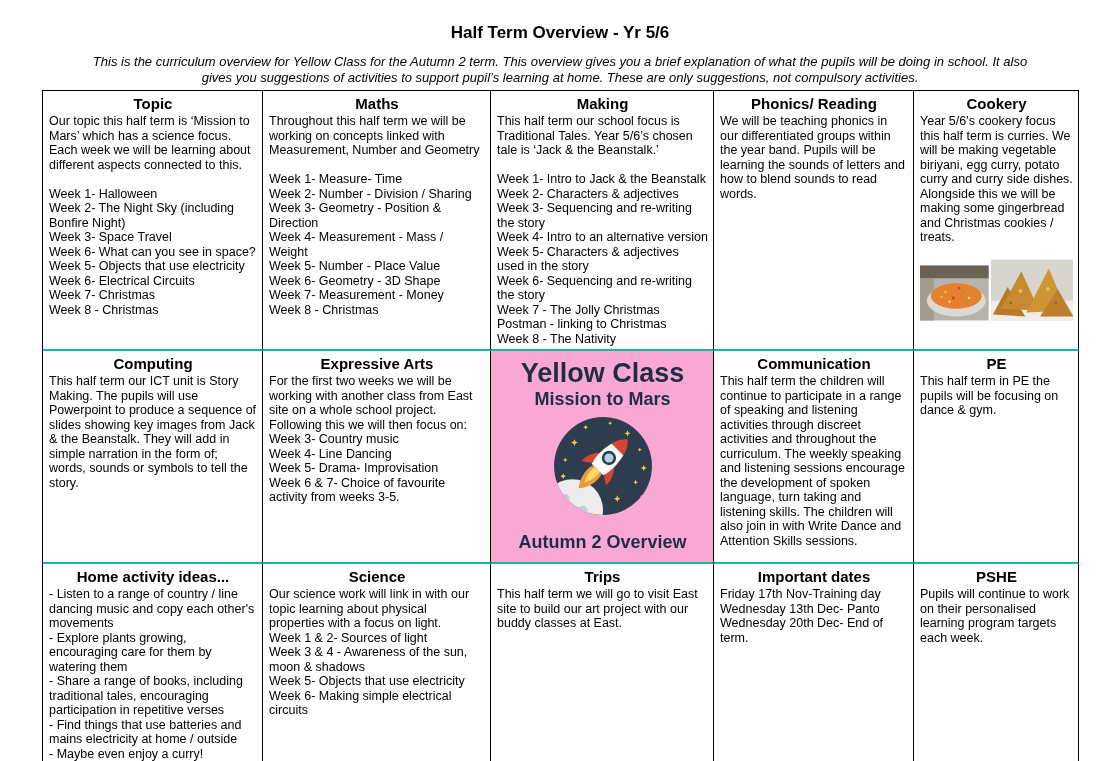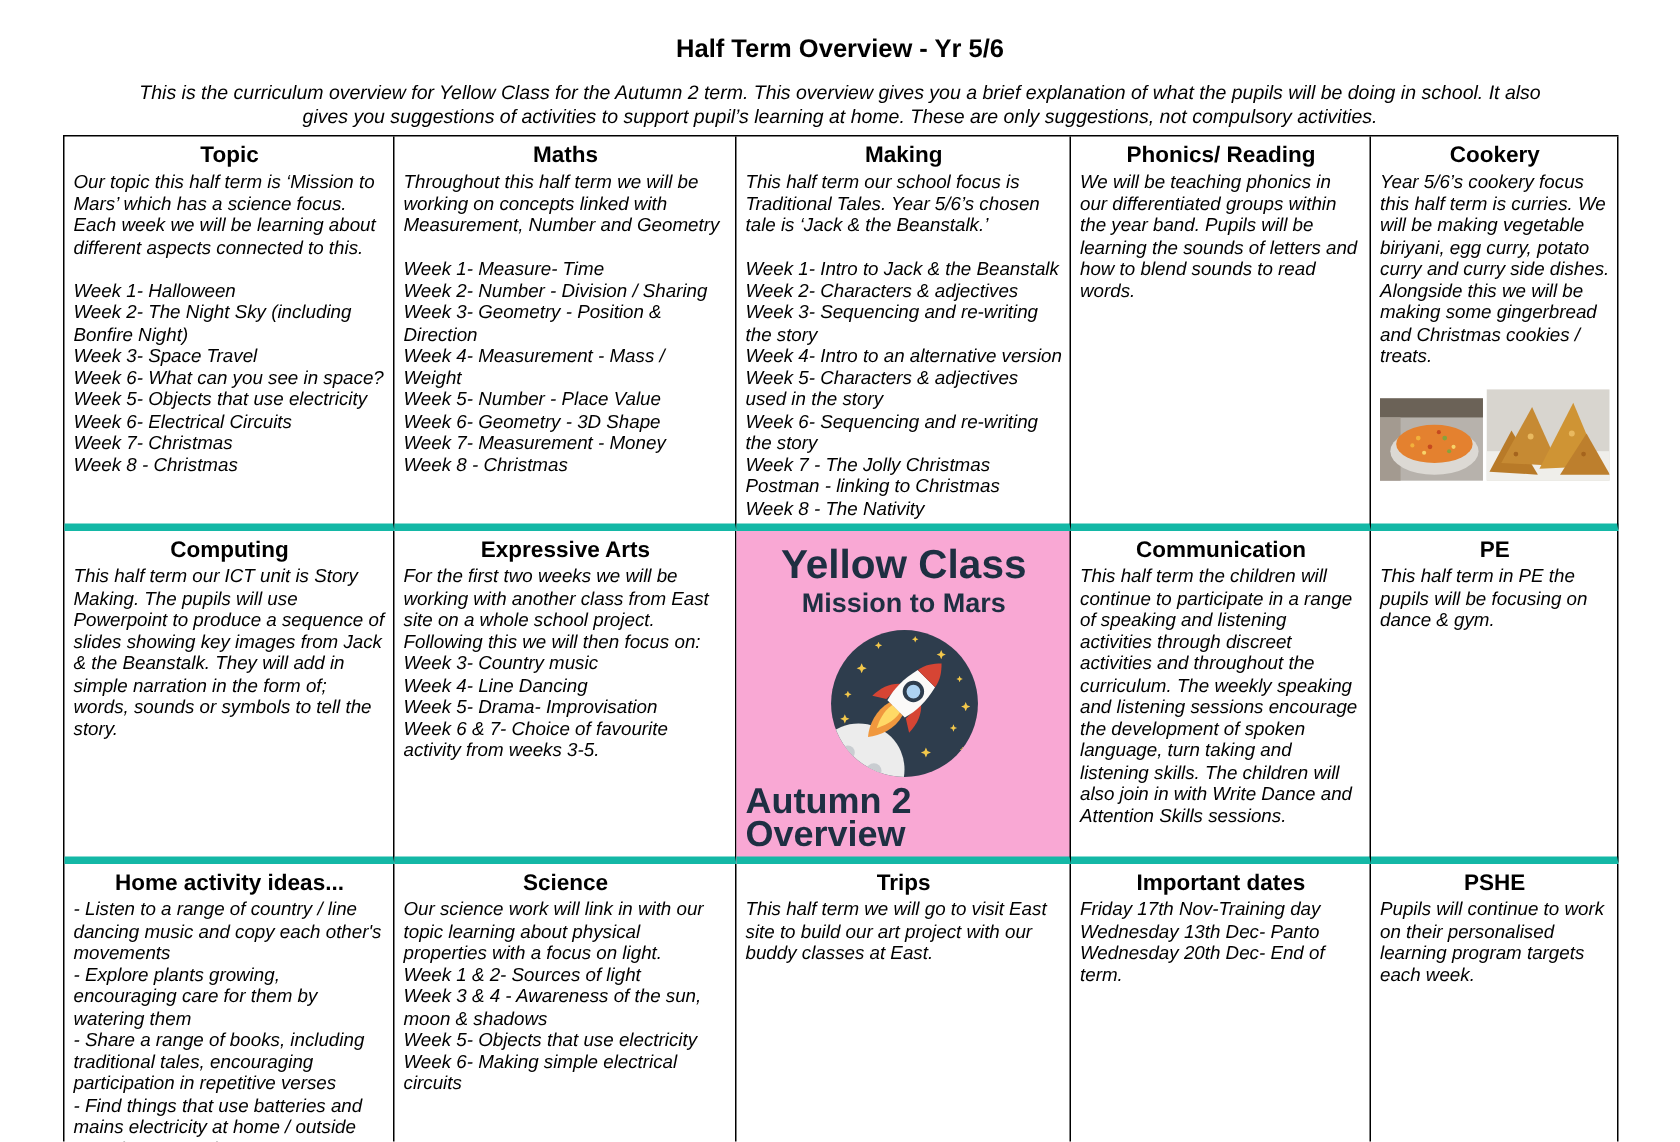--- a/index.html
+++ b/index.html
@@ -19,42 +19,42 @@
   }
   .curriculum-table {
     position:absolute; left:42px; top:90px;
     display:grid;
     grid-template-columns:220px 228px 223px 200px 165px;
     grid-template-rows:minmax(255px,auto) minmax(213px,auto) minmax(201px,auto);
     border-top:1px solid #000; border-left:1px solid #000;
     background:#fff;
   }
   .cell {
-    border-right:1px solid #000; border-bottom:5px solid #14b8a6;
+    border-right:1px solid #000; border-bottom:2px solid #14b8a6;
     padding:3px 5px 3px 6px; overflow:hidden;
   }
   .cell-title {
     font-weight:bold; font-size:15px; text-align:center;
     line-height:19px; margin-bottom:1px;
   }
-  .cell-body { font-size:12.5px; line-height:14.5px;font-style:italic; }
+  .cell-body { font-size:12.5px; line-height:14.5px; }
   .line { min-height:14.5px; }
   .photos {
     display:flex; align-items:flex-end; gap:2px; margin-top:14px;
     justify-content:center;
   }
   .photos svg { display:block; }
   
   .center-cell {
     background:#f9a8d4; display:flex; flex-direction:column;
     align-items:center; padding-top:7px;
   }
   .yc-title   { font-weight:bold; font-size:27px; line-height:30px; color:#1e2f42; }
   .yc-mission { font-weight:bold; font-size:18px; line-height:22px; color:#1e2f42; }
-  .yc-overview{ font-weight:bold; font-size:24px; line-height:22px; color:#1e2f42; margin-top:4px; }
+  .yc-overview{ font-weight:bold; font-size:18px; line-height:22px; color:#1e2f42; margin-top:14px; }
   .badge { margin-top:5px; }
 </style>
 </head>
 <body>
 
 <div class="doc-title">Half Term Overview - Yr 5/6</div>
 <div class="doc-subtitle">This is the curriculum overview for Yellow Class for the Autumn 2 term. This overview gives you a brief explanation of what the pupils will be doing in school. It also gives you suggestions of activities to support pupil’s learning at home. These are only suggestions, not compulsory activities.</div>
 
 <div class="curriculum-table">
 

